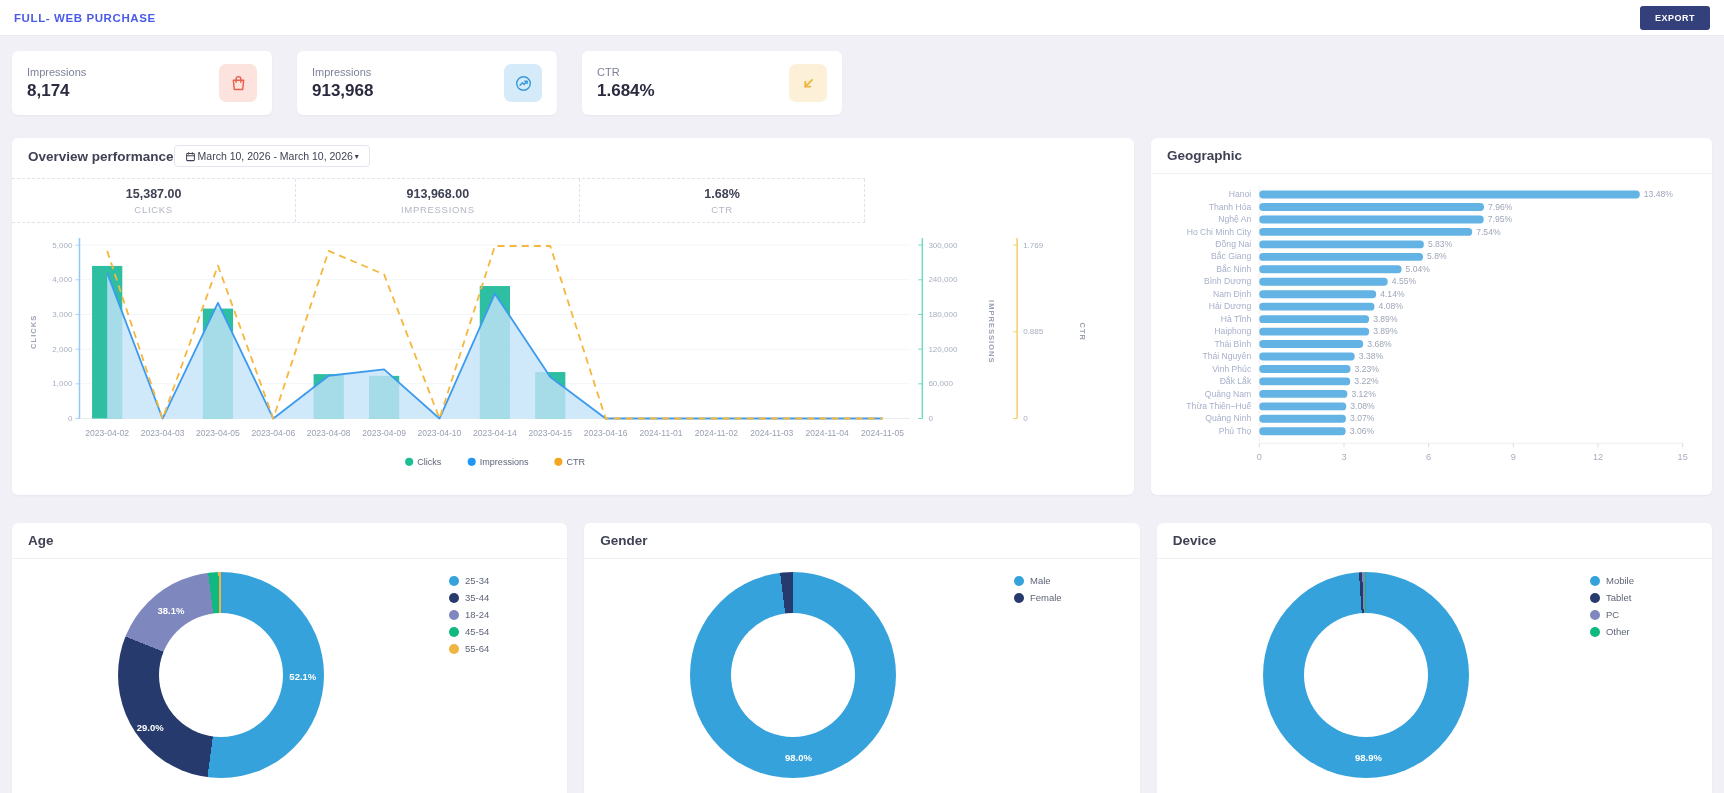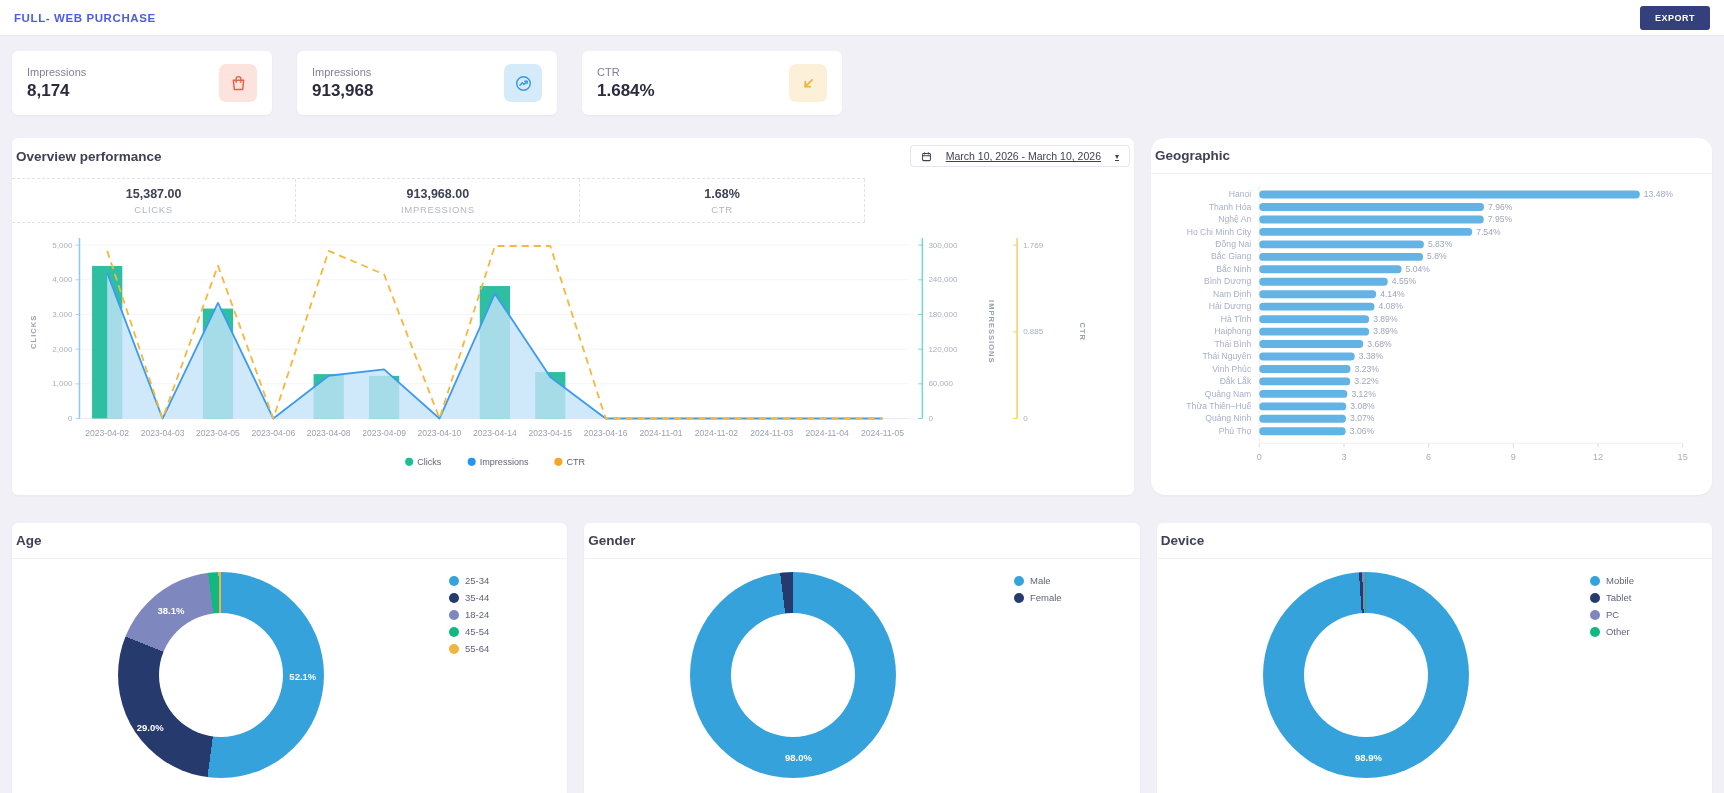--- a/index.html
+++ b/index.html
@@ -28,27 +28,27 @@
     box-shadow:0 1px 2px rgba(56,71,109,.05);
     display:flex; align-items:center; justify-content:space-between; padding:10px 15px;
   }
   .stat-lbl { font-size:11px; color:#7E8299; }
   .stat-val { font-size:17px; font-weight:700; color:#2B2B40; margin-top:3px; }
   .stat-icon { width:38px; height:38px; border-radius:7px; display:flex; align-items:center; justify-content:center; }
   .stat-icon svg { width:19px; height:19px; }
   .main-row { display:flex; gap:17px; margin-top:23px; }
   .panel { background:#fff; border-radius:6px; box-shadow:0 1px 2px rgba(56,71,109,.05); }
   .overview-panel { flex:2; height:357px; }
-  .geo-panel { flex:1; height:357px;border-radius:14px; }
-  .panel-head { display:flex; align-items:center; justify-content:space-between; padding:0 4px; height:36px; }
+  .geo-panel { flex:1; height:357px; }
+  .panel-head { display:flex; align-items:center; padding:0 16px; height:36px; }
   .panel-head h2 { font-size:13.5px; font-weight:600; color:#3F4254; margin:0; }
   .panel-head.bordered { border-bottom:1px solid #F0F1F5; }
   .date-picker {
-    display:flex; align-items:center; gap:14px; border:1px solid #E4E6EF; border-radius:4px;
-    background:#fff; padding:4px 10px; font-size:10.5px; color:#3F4254; cursor:pointer;text-decoration:underline;
+    display:flex; align-items:center; gap:2px; border:1px solid #E4E6EF; border-radius:4px;
+    background:#fff; padding:4px 10px; font-size:10.5px; color:#3F4254; cursor:pointer;
   }
   .date-picker .caret { font-size:8px; color:#3F4254; }
   .summary-row {
     display:flex; width:76%; margin-top:4px;
     border-top:1px dashed #E0E2EC; border-bottom:1px dashed #E0E2EC;
   }
   .summary-cell { flex:1; text-align:center; padding:8px 16px 7px; border-right:1px dashed #E0E2EC; }
   .summary-cell .v { font-size:12.5px; font-weight:700; color:#3F4254; }
   .summary-cell .l { font-size:9.5px; color:#B2B6C4; letter-spacing:.7px; margin-top:3px; }
   .overview-chart { width:calc(100% - 18px); margin:8px 9px 0; display:block; }

